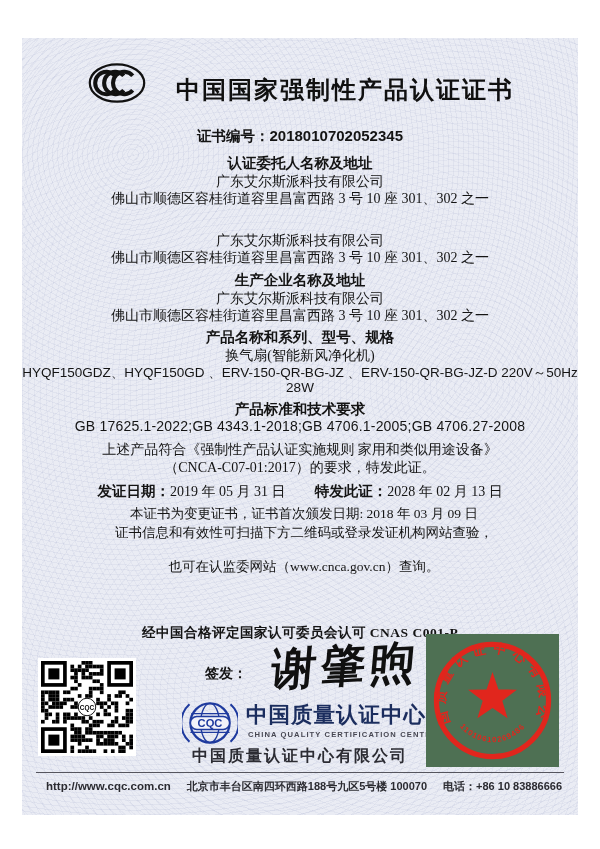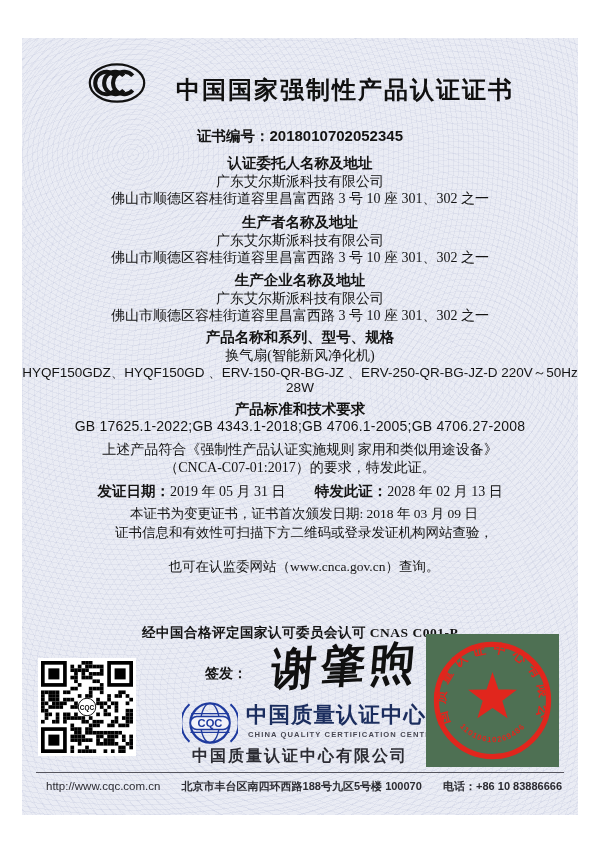--- a/index.html
+++ b/index.html
@@ -40,21 +40,21 @@
                color:#1b2d5e; letter-spacing:1px; font-family:"Liberation Sans", sans-serif; }
   .issuer-en { position:absolute; left:226px; top:692px; font-size:7.6px; letter-spacing:1.1px;
                color:#474752; font-weight:bold; font-family:"Liberation Sans", sans-serif; }
   .company { top:708px; font-size:16px; letter-spacing:2px; color:#2c2c33; font-weight:600;
              font-family:"Liberation Sans", sans-serif; }
   .stamp { position:absolute; left:403px; top:596px; width:135px; height:133px; }
   .rule { position:absolute; left:14px; top:734px; width:528px; height:0; border-top:1.6px solid #55555e; }
   .footer { position:absolute; left:24px; right:16px; top:741px; display:flex;
             justify-content:space-between; align-items:baseline;
             font-family:"Liberation Sans", sans-serif; font-size:11px; color:#2b2b31; }
-  .footer .site { font-weight:normal; font-size:11.5px; }
+  .footer .site { font-weight:bold; font-size:11.5px; }
   .footer .addr { font-weight:600; }
   .footer .tel { font-weight:600; }
 </style>
 </head>
 <body>
 
 <div class="canvas">
   <div class="page">
 
     <svg class="ccc" viewBox="0 0 130 92">
@@ -67,31 +67,30 @@
     <div class="title">中国国家强制性产品认证证书</div>
 
     <div class="abs certline">
       <span class="b">证书编号：</span><span class="num">2018010702052345</span>
     </div>
 
     <div class="abs sech" style="top:116px">认证委托人名称及地址</div>
     <div class="abs secl" style="top:135px">广东艾尔斯派科技有限公司</div>
     <div class="abs secl" style="top:152px">佛山市顺德区容桂街道容里昌富西路 3 号 10 座 301、302 之一</div>
 
-    <div class="abs sech" style="top:175px">生产者名称及地址</div>
     <div class="abs secl" style="top:194px">广东艾尔斯派科技有限公司</div>
     <div class="abs secl" style="top:211px">佛山市顺德区容桂街道容里昌富西路 3 号 10 座 301、302 之一</div>
 
     <div class="abs sech" style="top:233px">生产企业名称及地址</div>
     <div class="abs secl" style="top:252px">广东艾尔斯派科技有限公司</div>
     <div class="abs secl" style="top:269px">佛山市顺德区容桂街道容里昌富西路 3 号 10 座 301、302 之一</div>
 
     <div class="abs sech" style="top:290px">产品名称和系列、型号、规格</div>
     <div class="abs secl" style="top:309px">换气扇(智能新风净化机)</div>
-    <div class="abs mono-ish" style="top:326px">HYQF150GDZ、HYQF150GD 、ERV-150-QR-BG-JZ 、ERV-250-QR-BG-JZ-D 220V～50Hz</div>
+    <div class="abs mono-ish" style="top:326px">HYQF150GDZ、HYQF150GD 、ERV-150-QR-BG-JZ 、ERV-150-QR-BG-JZ-D 220V～50Hz</div>
     <div class="abs mono-ish" style="top:342px">28W</div>
 
     <div class="abs sech" style="top:362px">产品标准和技术要求</div>
     <div class="abs std" style="top:380px">GB 17625.1-2022;GB 4343.1-2018;GB 4706.1-2005;GB 4706.27-2008</div>
 
     <div class="abs comp" style="top:403px">上述产品符合《强制性产品认证实施规则 家用和类似用途设备》</div>
     <div class="abs comp" style="top:421px">（CNCA-C07-01:2017）的要求，特发此证。</div>
 
     <div class="abs dates">
       <span class="b">发证日期：</span><span class="v">2019 年 05 月 31 日</span>

